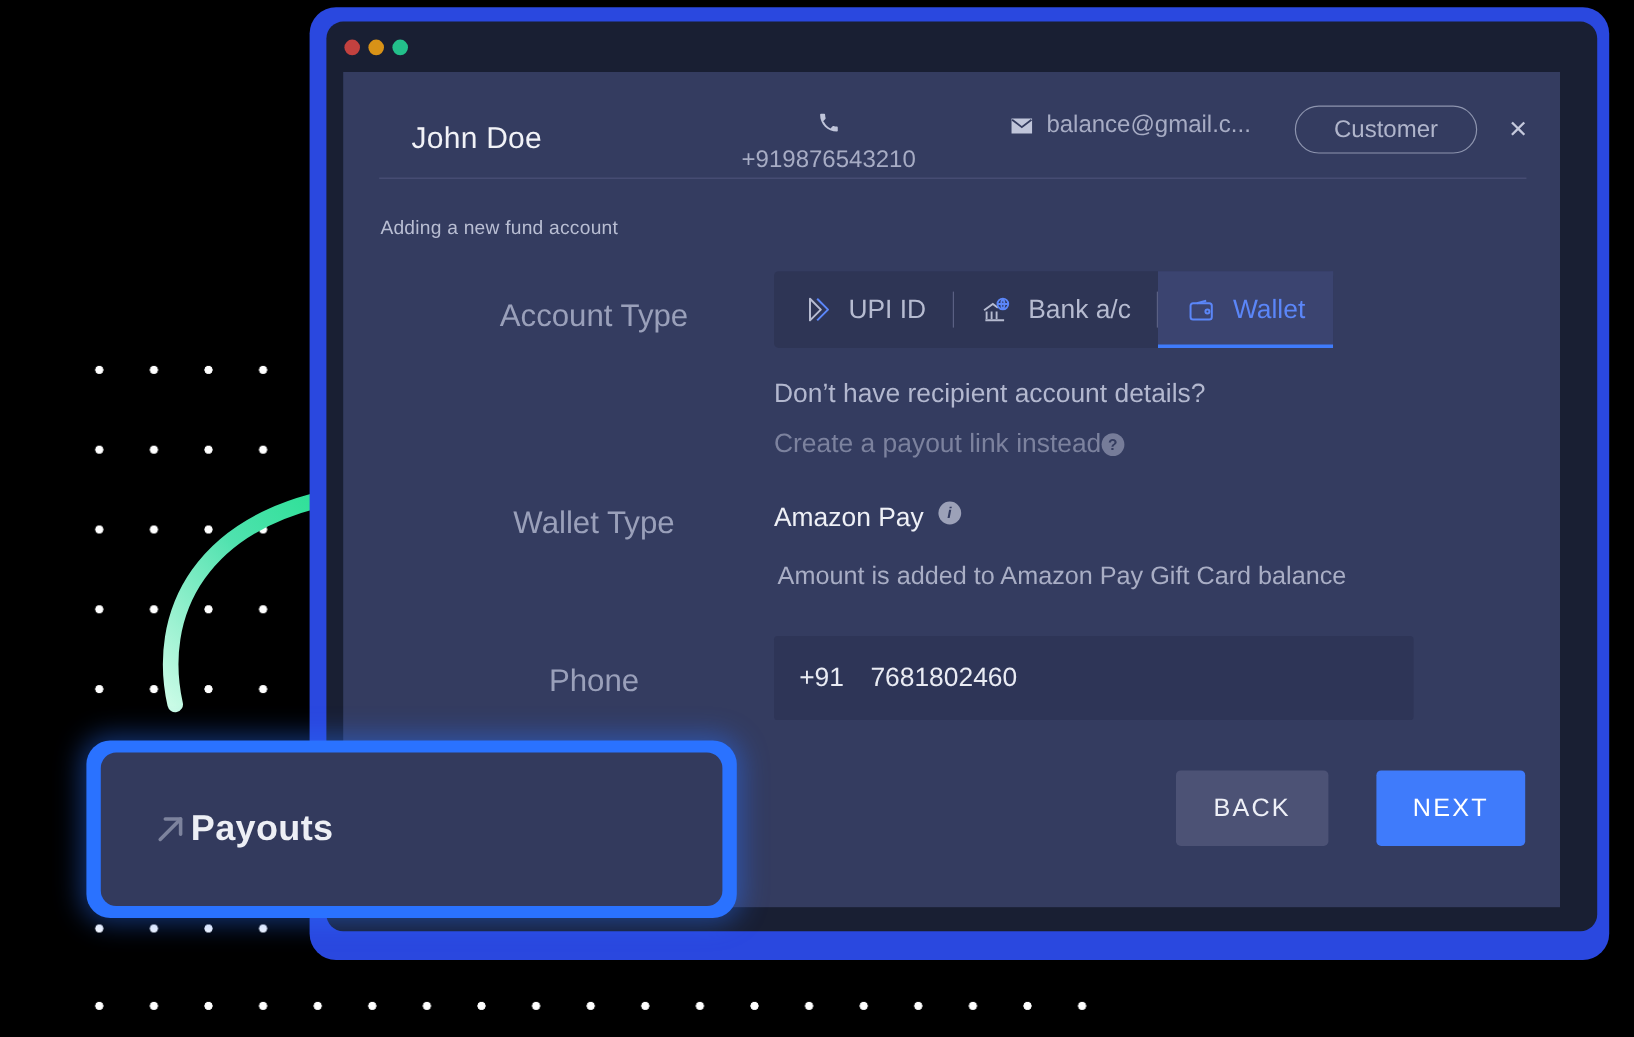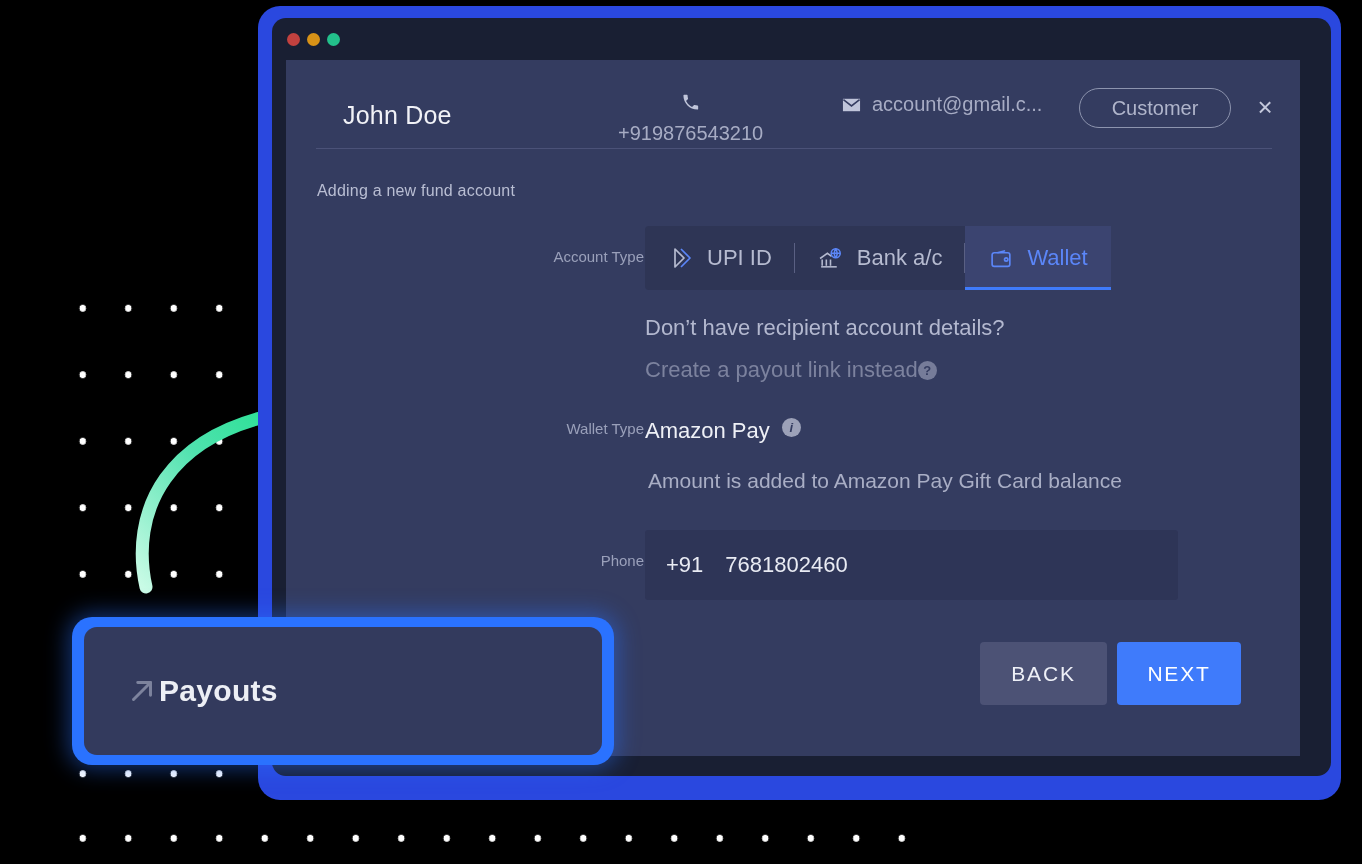--- a/index.html
+++ b/index.html
@@ -89,22 +89,22 @@
     position: absolute; left: 30px; top: 88px;
     width: 956px; height: 1px; background: #4b5278;
   }
 
   
   #form-title {
     position: absolute; left: 31px; top: 122px;
     font-size: 16px; color: #b9bed3; letter-spacing: .2px;
   }
   .form-label {
-    position: absolute; text-align: right;
-    font-size: 15px; color: #9aa0ba;
+    position: absolute; text-align: center;
+    font-size: 26px; color: #9aa0ba;
   }
   #label-account-type { left: 60px; top: 188px; width: 298px; }
   #label-wallet-type  { left: 60px; top: 360px; width: 298px; }
   #label-phone        { left: 60px; top: 492px; width: 298px; }
 
   
   #account-type-tabs {
     position: absolute; left: 359px; top: 166px;
     height: 64px; display: flex; align-items: stretch;
     background: #2e3555; border-radius: 4px;
@@ -164,21 +164,21 @@
     width: 533px; height: 70px;
     background: #2e3557; border-radius: 3px;
     display: flex; align-items: center;
     padding-left: 21px; gap: 22px;
     color: #e9ebf3; font-size: 22px;
   }
 
   
   #footer-buttons {
     position: absolute; left: 694px; top: 582px;
-    display: flex; gap: 10px;
+    display: flex; gap: 40px;
   }
   .btn {
     height: 63px; border: none; border-radius: 4px;
     font-family: "Liberation Sans", sans-serif;
     font-size: 21px; letter-spacing: 1.8px; cursor: pointer;
   }
   #back-button { width: 127px; background: #4c5275; color: #eef0f7; }
   #next-button { width: 124px; background: #3f7bfb; color: #ffffff; }
 
   
@@ -240,21 +240,21 @@
         <span>+919876543210</span>
       </div>
 
       <div class="contact-item" id="contact-email">
         <span class="contact-icon">
           <svg width="19" height="14" viewBox="0 0 24 18" fill="currentColor">
             <path d="M1 1h22v16H1z" fill="currentColor"></path>
             <path d="M1.6 2.2L12 10.2l10.4-8" stroke="#343c60" stroke-width="2" fill="none"></path>
           </svg>
         </span>
-        <span>account@gmail.c...</span>
+        <span>balance@gmail.c...</span>
       </div>
 
       <div id="customer-tag">Customer</div>
 
       <div id="close-button">×</div>
     </div>
 
     <div id="header-divider"></div>
 
     <div id="form-title">Adding a new fund account</div>

